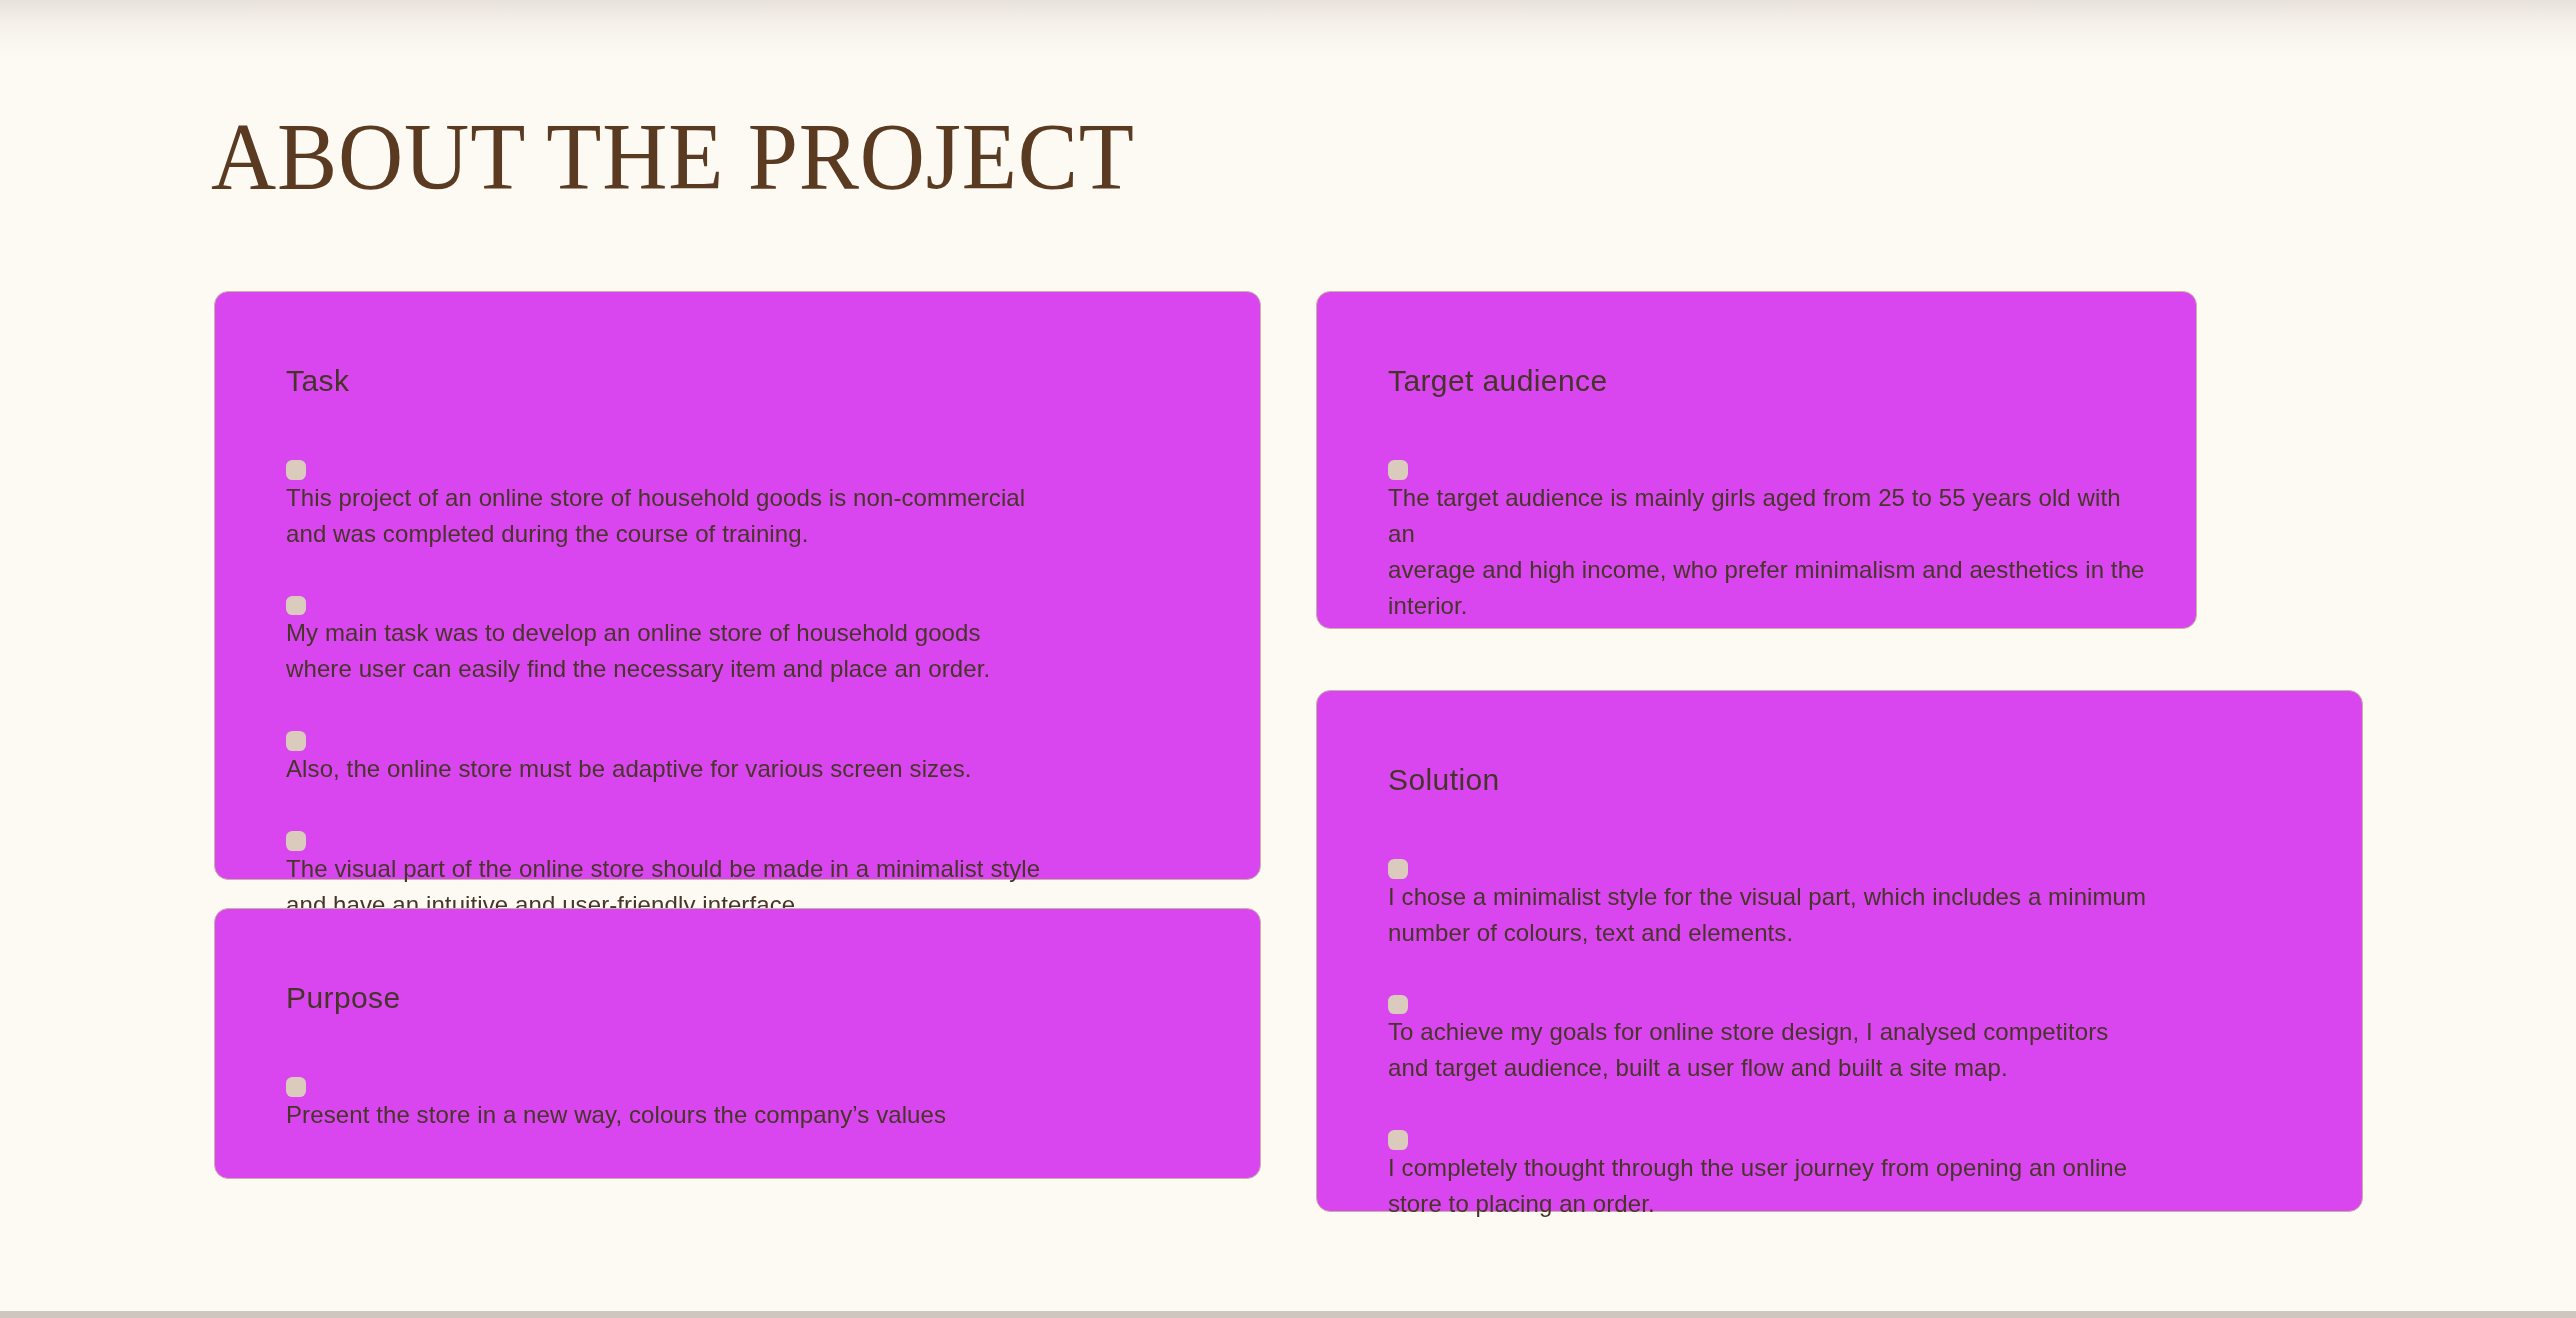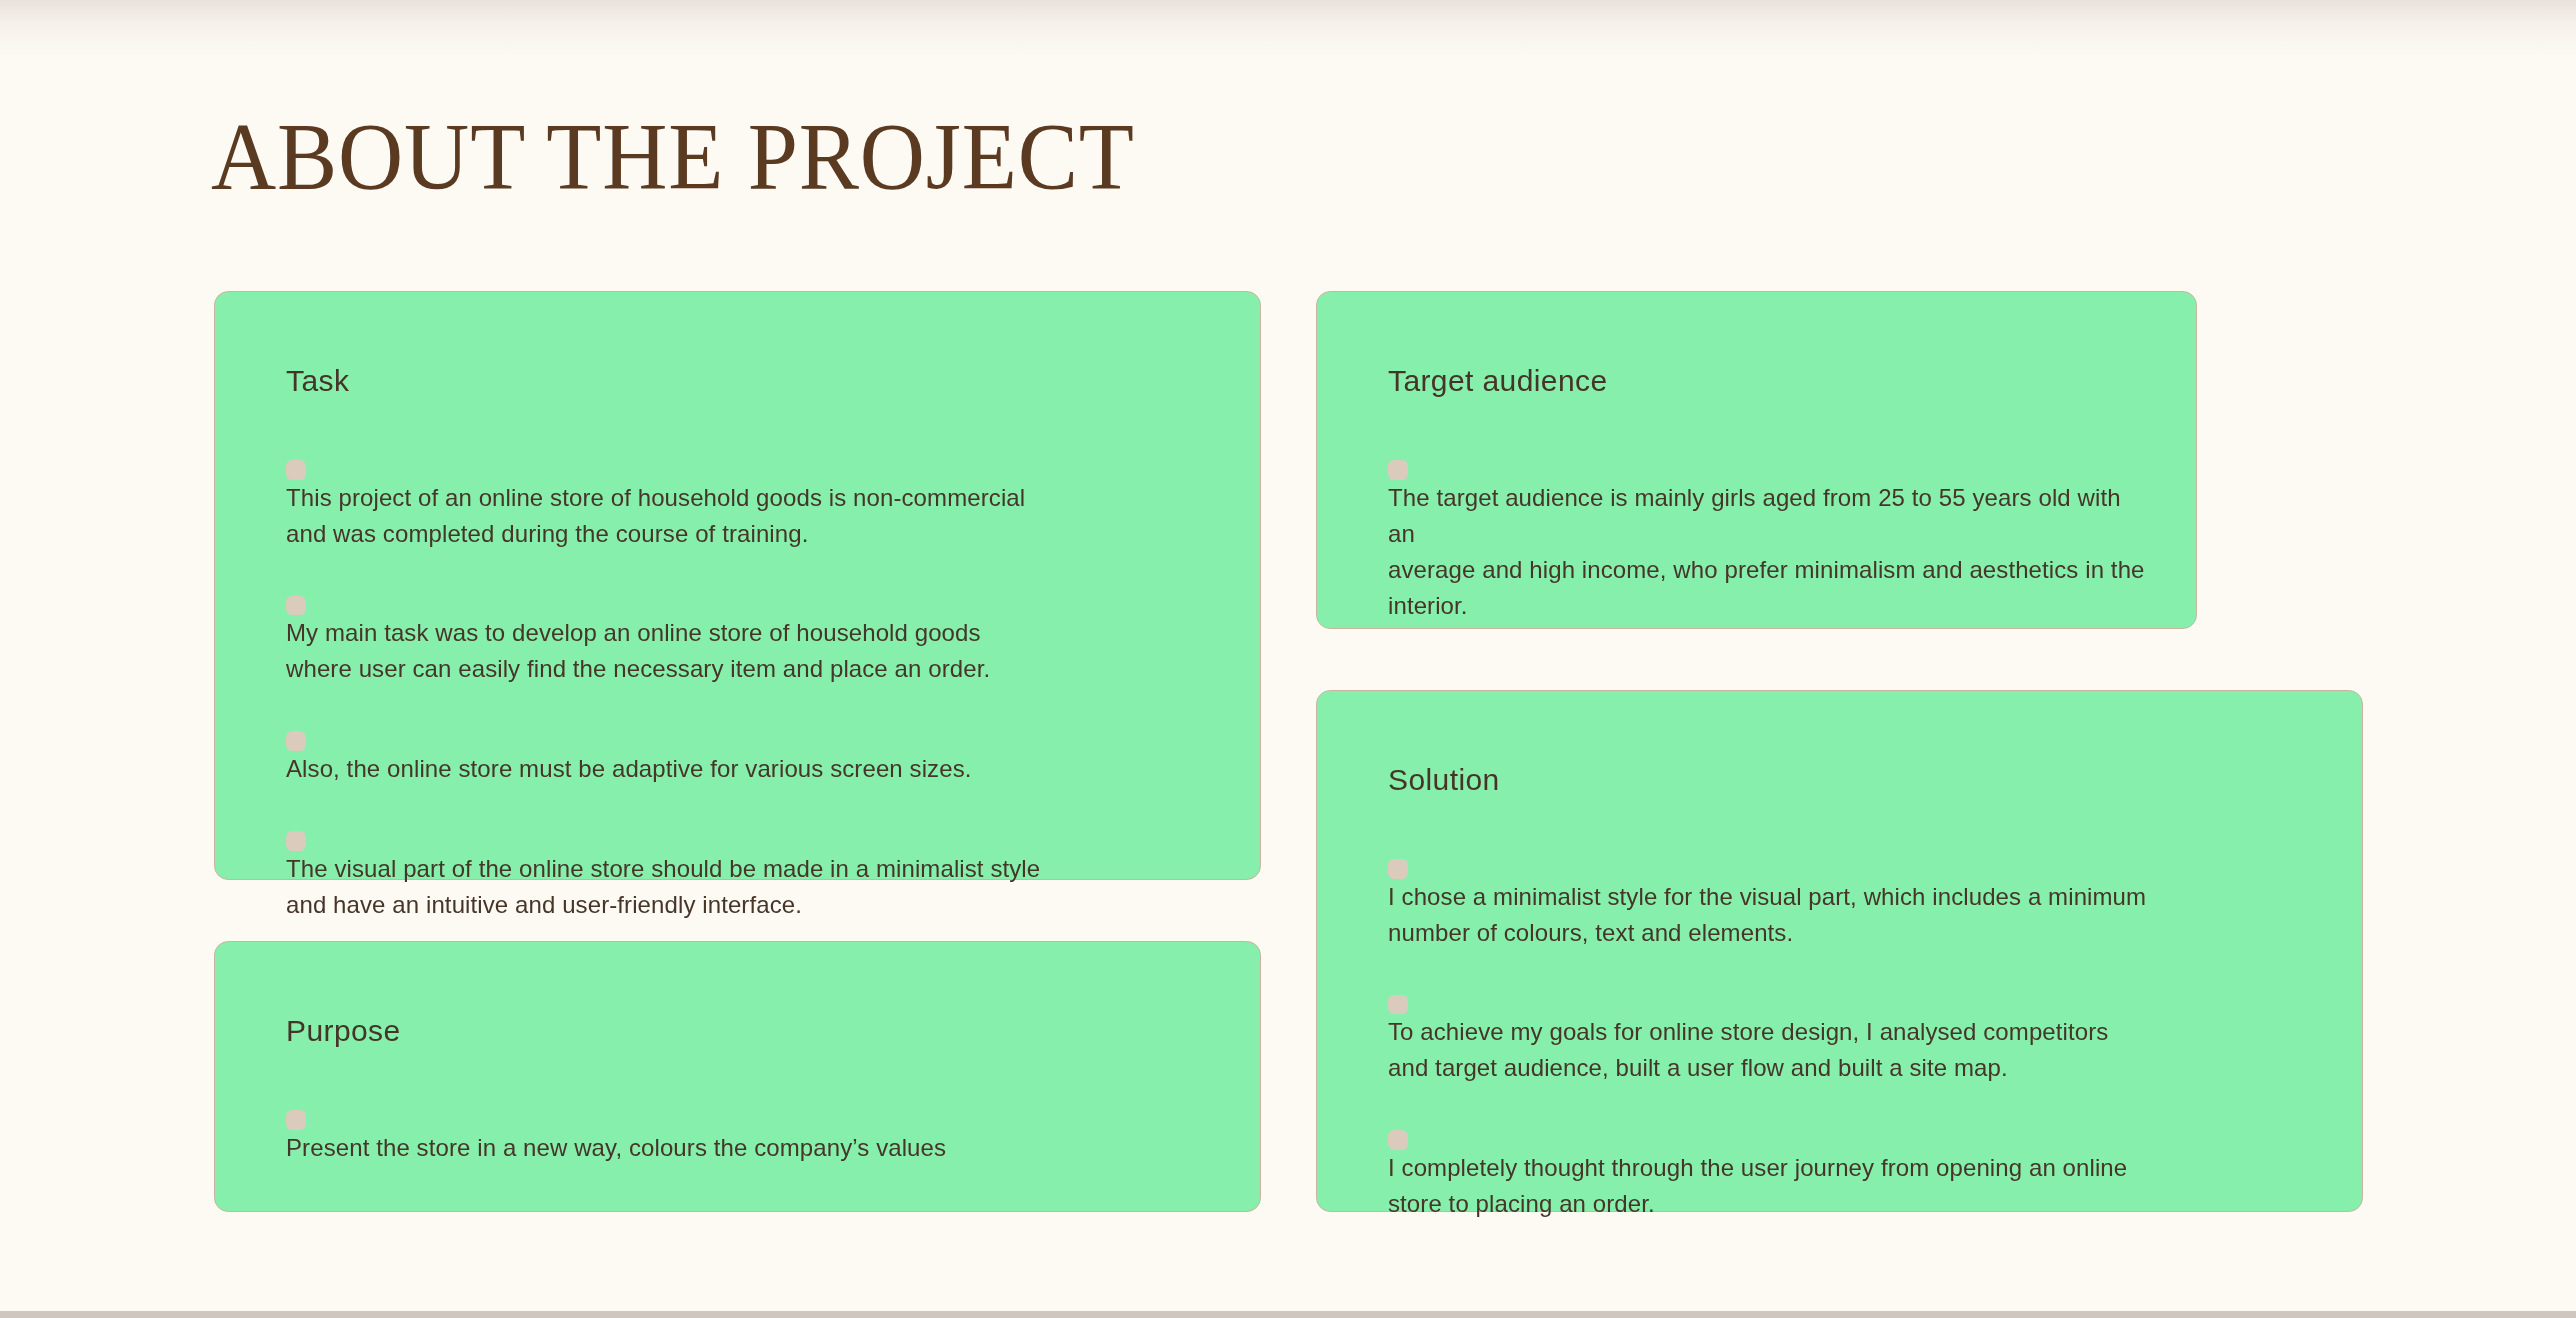--- a/index.html
+++ b/index.html
@@ -32,27 +32,27 @@
     line-height: 1;
     letter-spacing: 0.9px;
     color: #5a3a21;
     transform: scaleX(0.95);
     transform-origin: left top;
     white-space: nowrap;
   }
   .card {
     position: absolute;
     box-sizing: border-box;
-    background: #86efac;
+    background: #d946ef;
     border: 1.8px solid #cbb49f;
     border-radius: 14.3px;
     padding: 66px 50px 0 71px;
   }
   #card-task     { left: 214px;  top: 291px;  width: 1047px; height: 589px; }
-  #card-purpose  { left: 214px;  top: 941px; width: 1047px; height: 271px; }
+  #card-purpose  { left: 214px;  top: 908px; width: 1047px; height: 271px; }
   #card-target   { left: 1316px; top: 291px;  width: 881px; height: 338px; }
   #card-solution { left: 1316px; top: 690px;  width: 1047px; height: 522px; }
   .card h2 {
     margin: 0;
     font-size: 30px;
     line-height: 45px;
     font-weight: 400;
     letter-spacing: 0.4px;
     color: #453428;
   }

